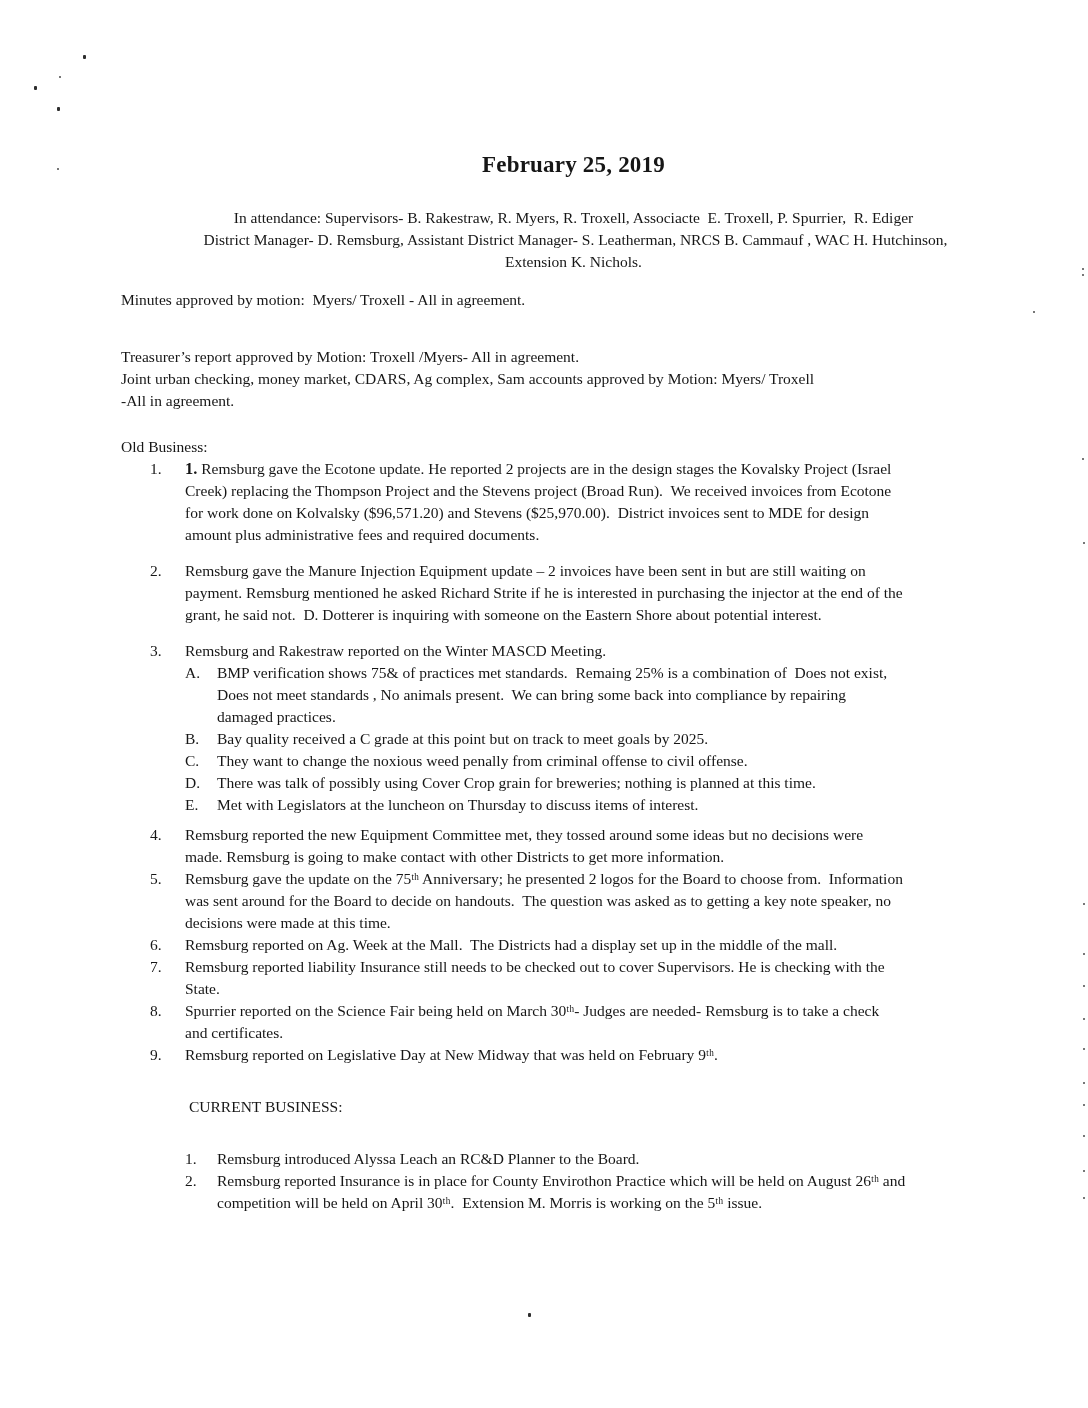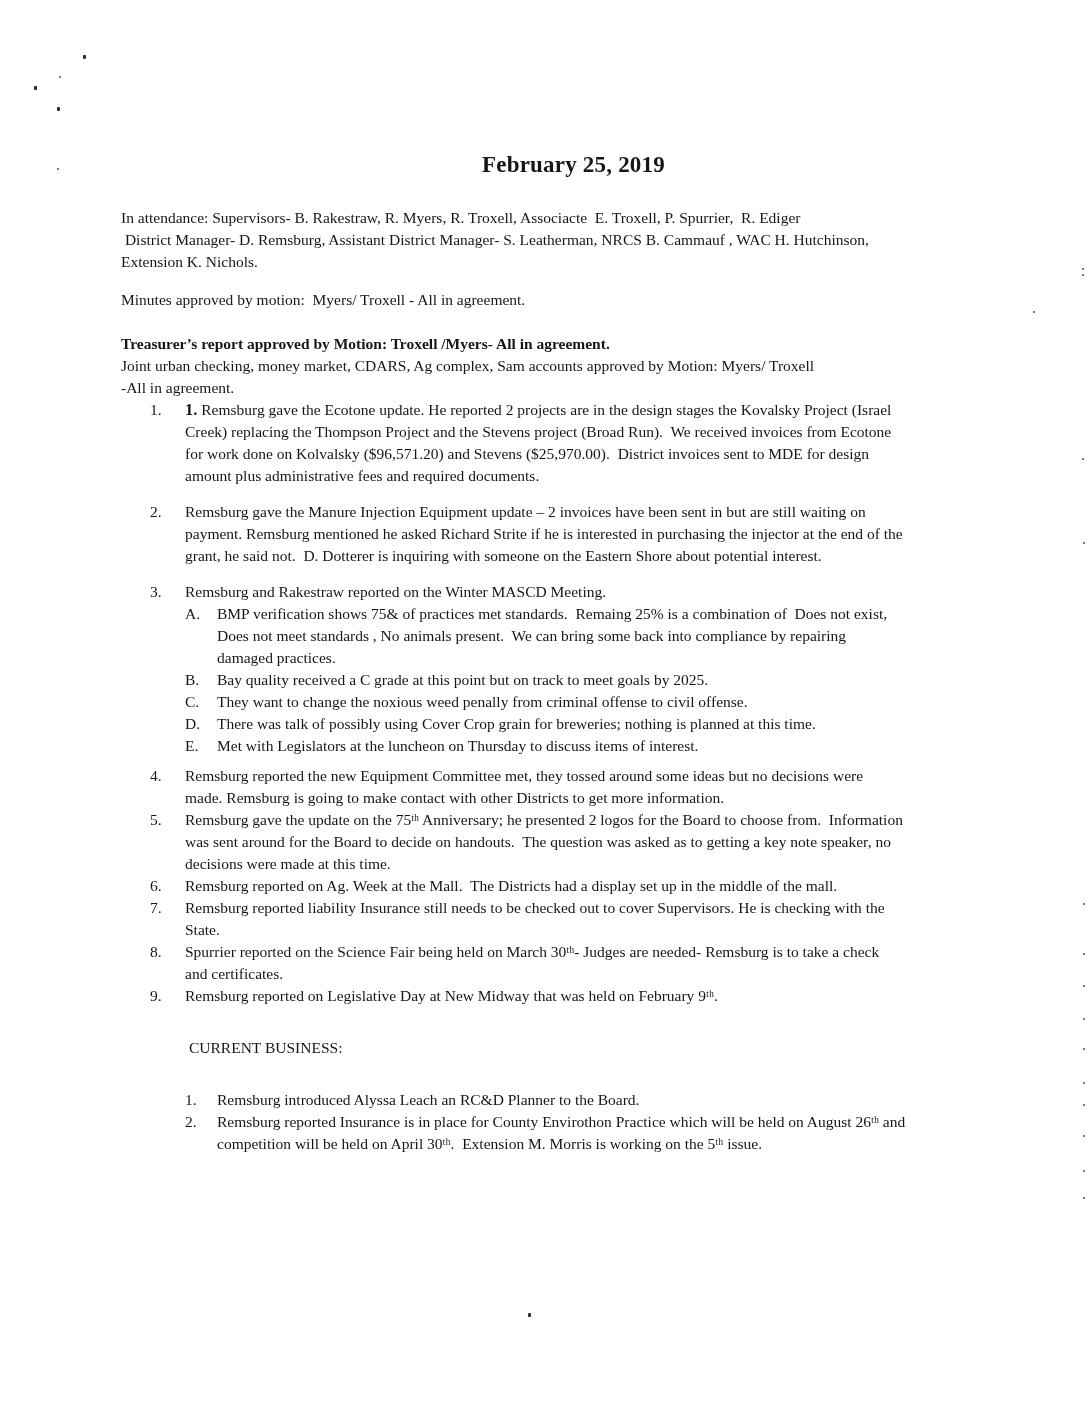--- a/index.html
+++ b/index.html
@@ -27,23 +27,23 @@
     font-weight: bold;
     font-size: 23px;
     line-height: 29px;
     letter-spacing: 0.2px;
   }
   .para, .li-text, .heading {
     font-size: 15.5px;
     line-height: 22px;
     white-space: pre-wrap;
   }
-  .p-attendance { margin-top: 28px; }
+  .p-attendance { margin-top: 28px; text-align: center; }
   .p-minutes    { margin-top: 16px; }
-  .p-treasurer  { margin-top: 22px; font-weight: bold; }
+  .p-treasurer  { margin-top: 35px; }
   .p-accounts   { }
   .p-expenses   { margin-top: 16px; }
   .h-oldbiz     { margin-top: 24px; }
   .h-current    { margin-top: 30px; margin-left: 68px; }
 
   .list { margin: 0; }
   .li-row {
     display: flex;
     align-items: flex-start;
   }
@@ -82,20 +82,21 @@
   </div>
 
   <div class="para p-attendance">In attendance: Supervisors- B. Rakestraw, R. Myers, R. Troxell, Associacte  E. Troxell, P. Spurrier,  R. Ediger
  District Manager- D. Remsburg, Assistant District Manager- S. Leatherman, NRCS B. Cammauf , WAC H. Hutchinson,
 Extension K. Nichols.</div>
   <div class="para p-minutes">Minutes approved by motion:  Myers/ Troxell - All in agreement.</div>
   <div class="para p-treasurer">Treasurer’s report approved by Motion: Troxell /Myers- All in agreement.</div>
   <div class="para p-accounts">Joint urban checking, money market, CDARS, Ag complex, Sam accounts approved by Motion: Myers/ Troxell
 -All in agreement.</div>
 
+  <div class="heading h-oldbiz">Old Business:</div>
 
   <div class="list">
 
     <div class="li-row level-1">
       <span class="li-marker">1.</span>
       <span class="li-text"><span class="bold-lead">1.</span><span> Remsburg gave the Ecotone update. He reported 2 projects are in the design stages the Kovalsky Project (Israel
 Creek) replacing the Thompson Project and the Stevens project (Broad Run).  We received invoices from Ecotone
 for work done on Kolvalsky ($96,571.20) and Stevens ($25,970.00).  District invoices sent to MDE for design
 amount plus administrative fees and required documents.</span></span>
     </div>

